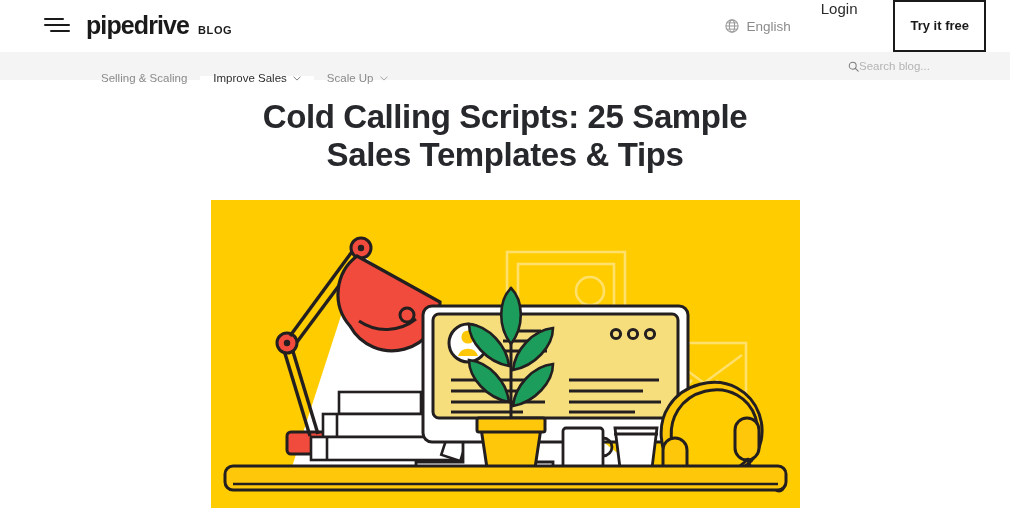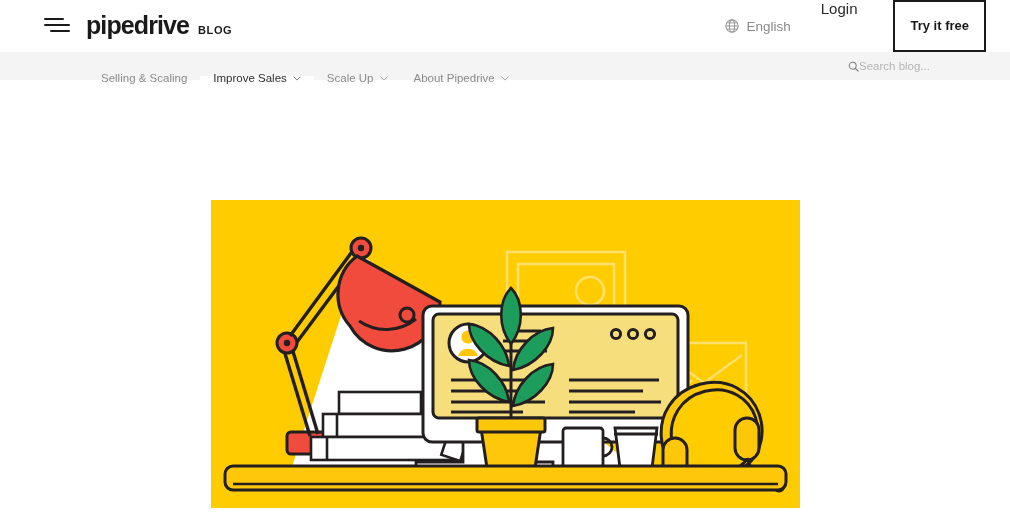--- a/index.html
+++ b/index.html
@@ -152,37 +152,32 @@
         </svg>
       </div>
 
       <div class="subnav-item">
         <span>Scale Up</span>
         <svg class="caret" viewBox="0 0 10 6">
           <path d="M1 1 L5 5 L9 1" fill="none" stroke="#9a9a9a" stroke-width="1.1" stroke-linecap="round"></path>
         </svg>
       </div>
 
-      <div class="subnav-item">
-        <span>About Pipedrive</span>
-        <svg class="caret" viewBox="0 0 10 6">
-          <path d="M1 1 L5 5 L9 1" fill="none" stroke="#9a9a9a" stroke-width="1.1" stroke-linecap="round"></path>
-        </svg>
-      </div>
     </div>
 
     <div class="subnav-search">
       <svg class="search-ico" viewBox="0 0 14 14">
         <circle cx="6" cy="6" r="4.4" fill="none" stroke="#7b7b7b" stroke-width="1.3"></circle>
         <line x1="9.3" y1="9.3" x2="13" y2="13" stroke="#7b7b7b" stroke-width="1.4" stroke-linecap="round"></line>
       </svg>
       <input class="search-input" type="text" placeholder="Search blog..." style="">
     </div>
   </div>
 
+  <h1 class="title">Cold Calling Scripts: 25 Sample Sales Templates &amp; Tips</h1>
 
   <div class="hero">
     <svg viewBox="0 0 589 308">
       <defs>
         <clipPath id="heroclip">
             <rect x="0" y="0" width="589" height="308"></rect>
           </clipPath>
       </defs>
       <g clip-path="url(#heroclip)">
 

